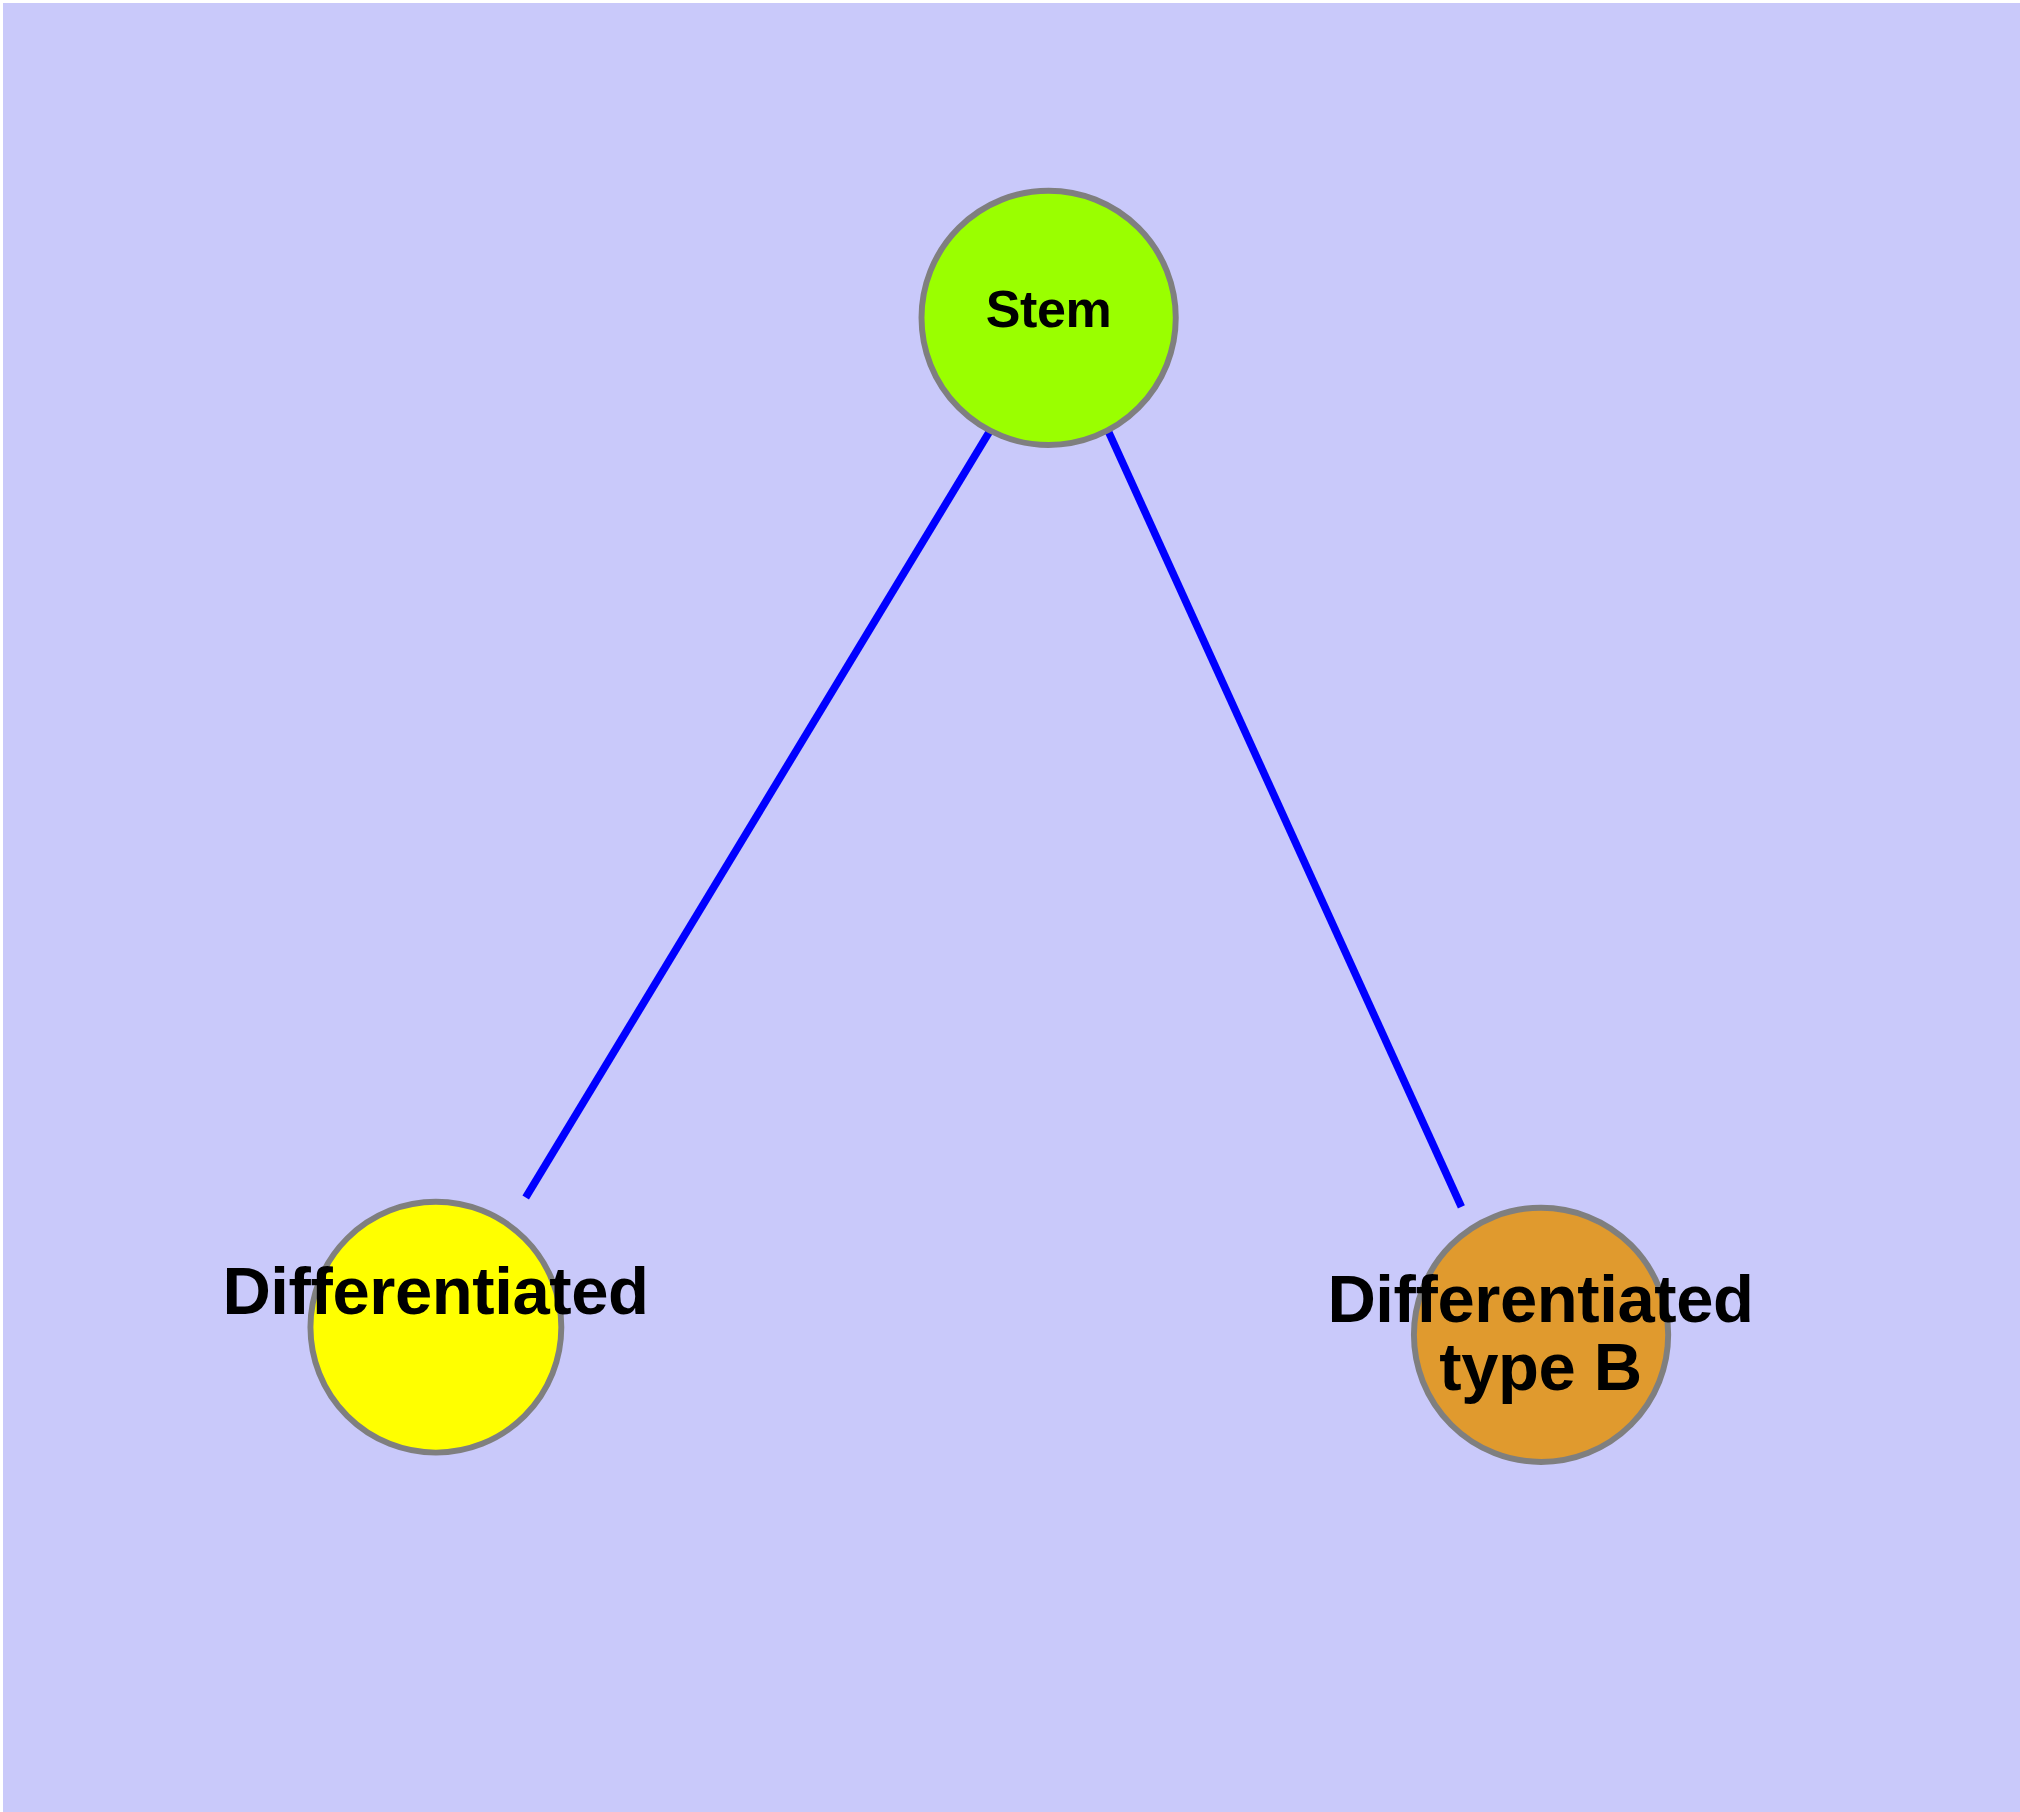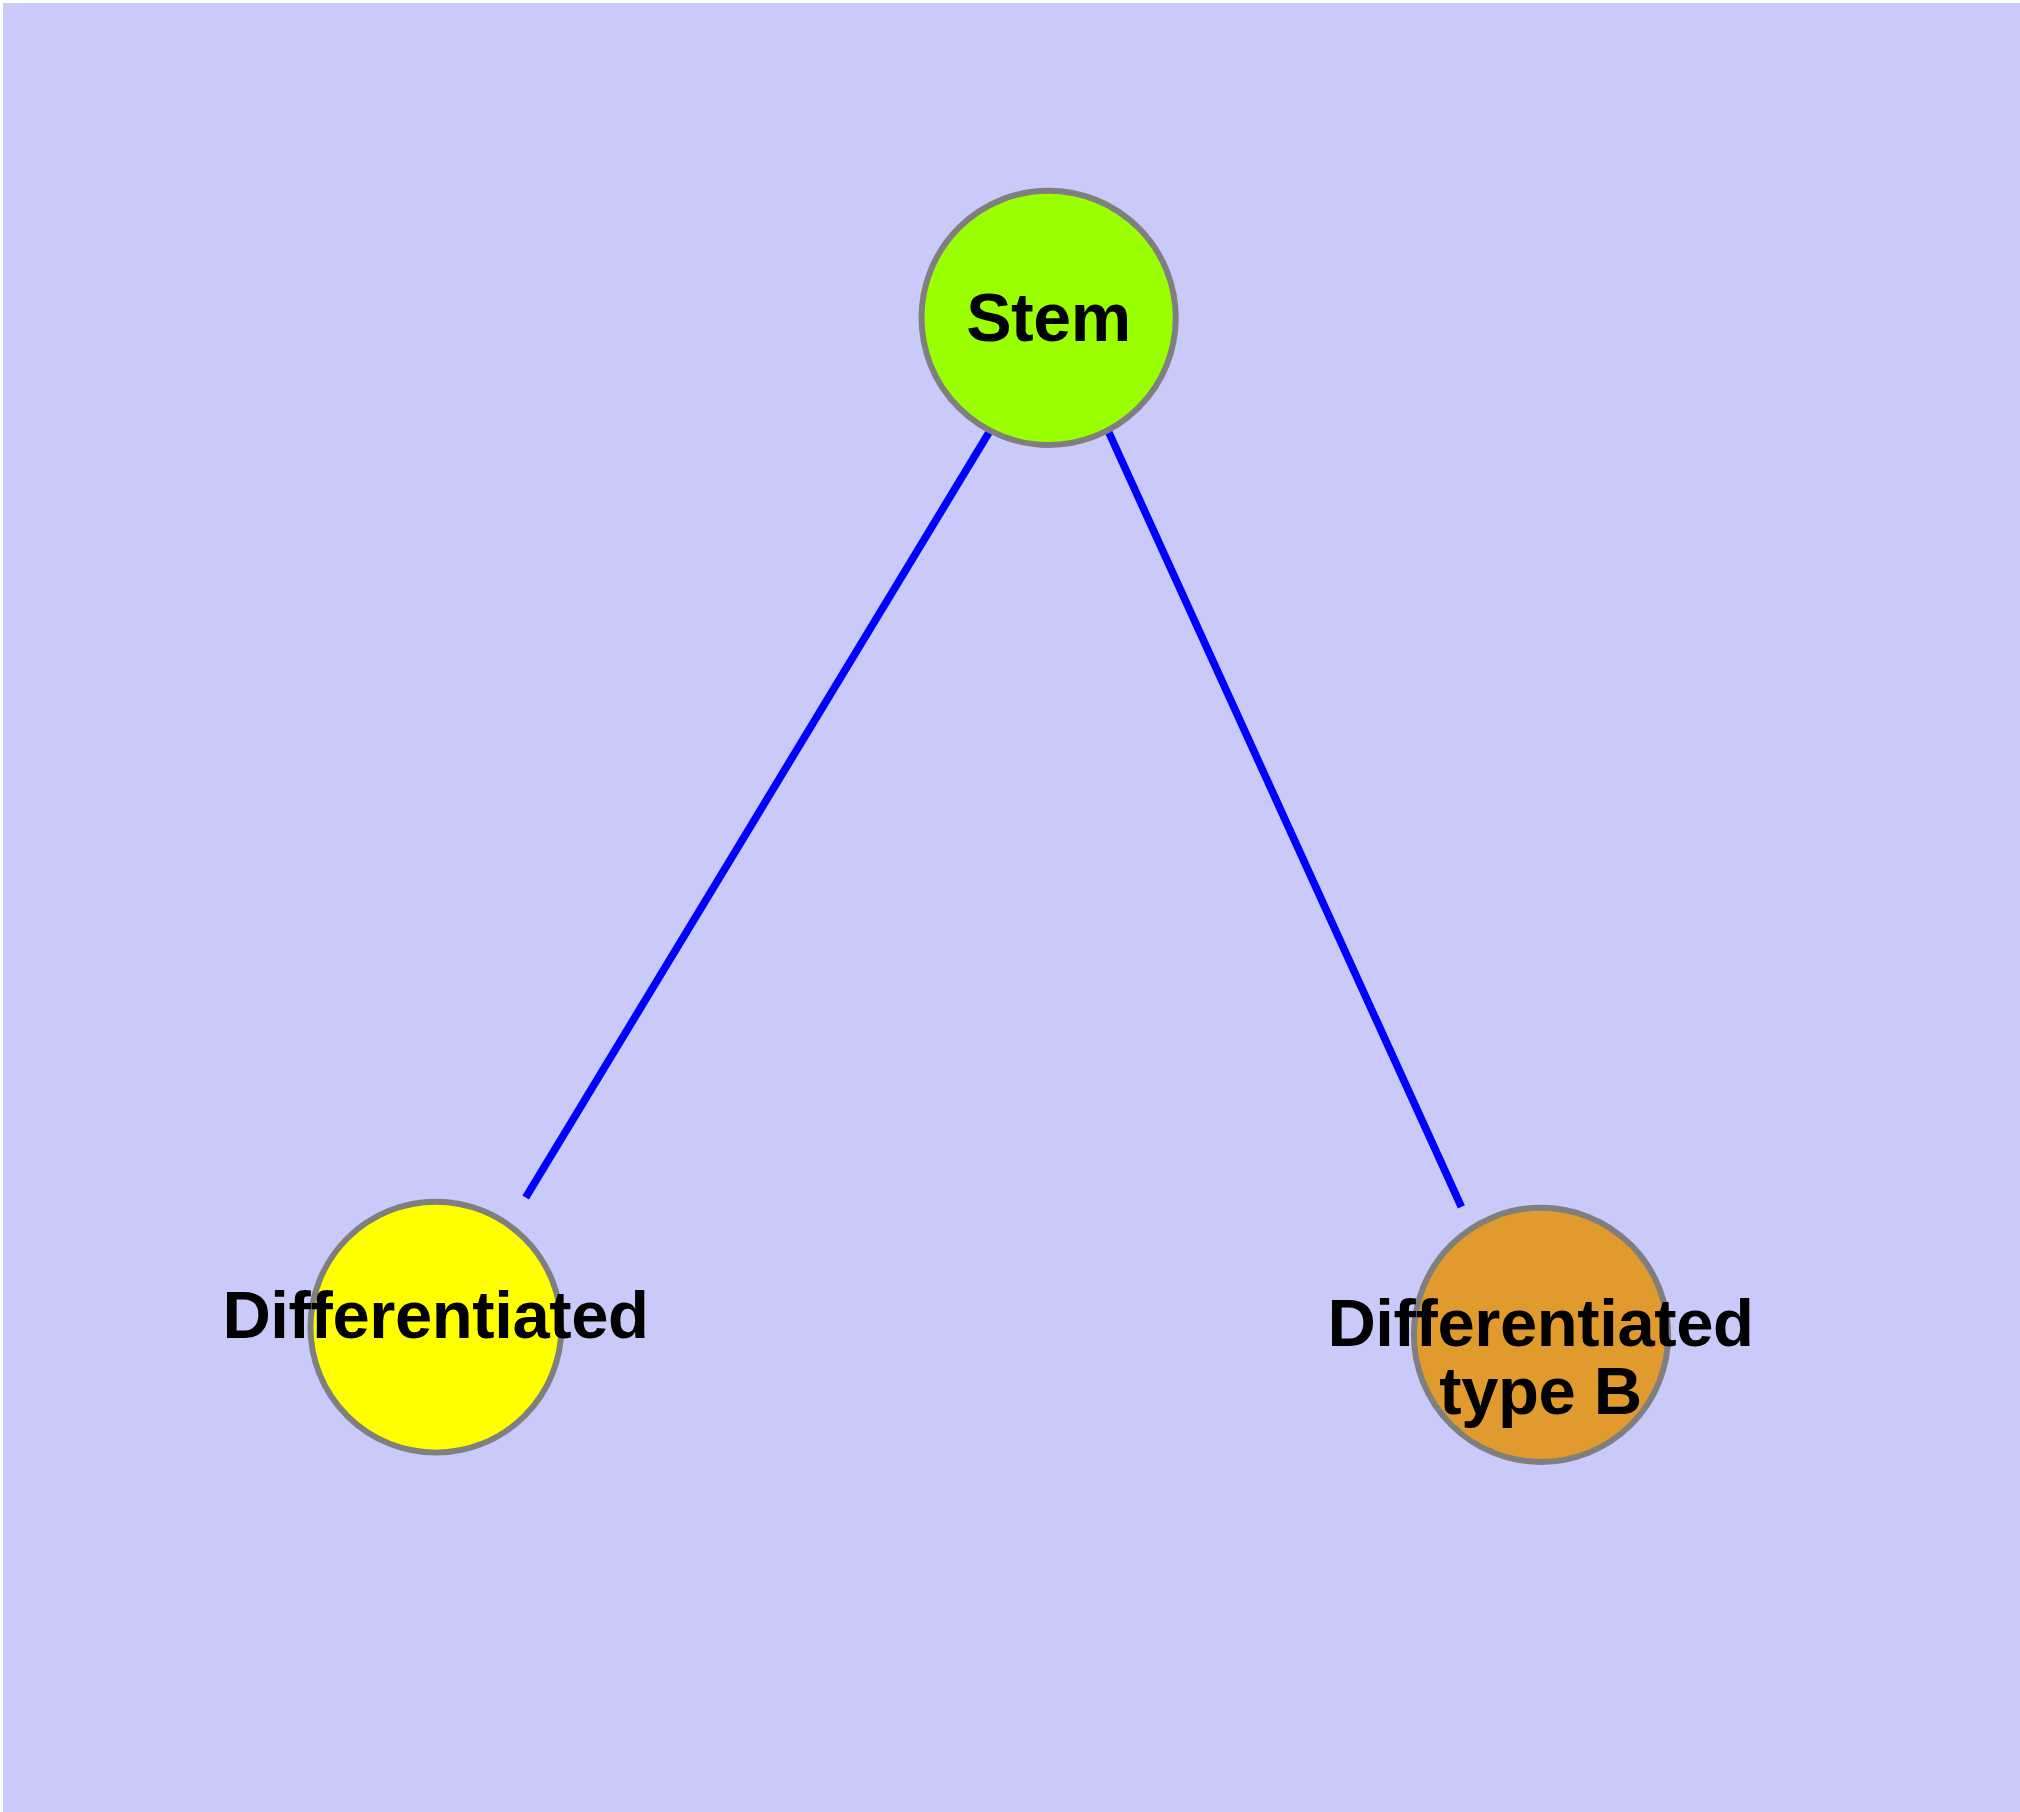--- a/index.html
+++ b/index.html
@@ -41,21 +41,20 @@
     pointer-events: none;
     letter-spacing: -0.4px;
   }
   .label-stem {
     font-size: 64px;
     width: 509px;
   }
   .label-branch {
     font-size: 67px;
     width: 763px;
-    margin-top: 24px;
   }
 </style>
 </head>
 <body>
 
 <div id="canvas" style="width: 2021px; height: 1812px; background: rgb(255, 255, 255);">
 
   <div id="plot-bg" style="background: rgb(201, 201, 250);"></div>
 
   <svg class="graph-layer" viewBox="0 0 2384 2138" xmlns="http://www.w3.org/2000/svg">
@@ -65,20 +64,20 @@
       <line id="edge1" x1="1307" y1="508" x2="1724" y2="1424" stroke="#0000ff" stroke-width="9" stroke-linecap="butt"></line>
     </g>
 
     <g>
       <circle id="node0" cx="1237" cy="375" r="150" fill="#9aff00" stroke="#7f7f7f" stroke-width="7"></circle>
       <circle id="node1" cx="514" cy="1566" r="148" fill="#ffff00" stroke="#7f7f7f" stroke-width="7"></circle>
       <circle id="node2" cx="1818" cy="1575" r="150" fill="#e09a2e" stroke="#7f7f7f" stroke-width="7"></circle>
     </g>
   </svg>
 
-  <div class="node-label label-stem" id="label0" style="left: 794px; top: 283px; font-size: 68px; color: rgb(0, 0, 0);">Stem</div>
+  <div class="node-label label-stem" id="label0" style="left: 794px; top: 283px; font-size: 52px; color: rgb(0, 0, 0);">Stem</div>
 
   <div class="node-label label-branch" id="label1" style="left: 54px; top: 1257px; font-size: 67px; color: rgb(0, 0, 0);"><span>Differentiated</span><br></div>
 
   <div class="node-label label-branch" id="label2" style="left: 1159px; top: 1265px; font-size: 67px; color: rgb(0, 0, 0);"><span>Differentiated</span><br><span>type B</span></div>
 
 </div>
 
 
 </body></html>

